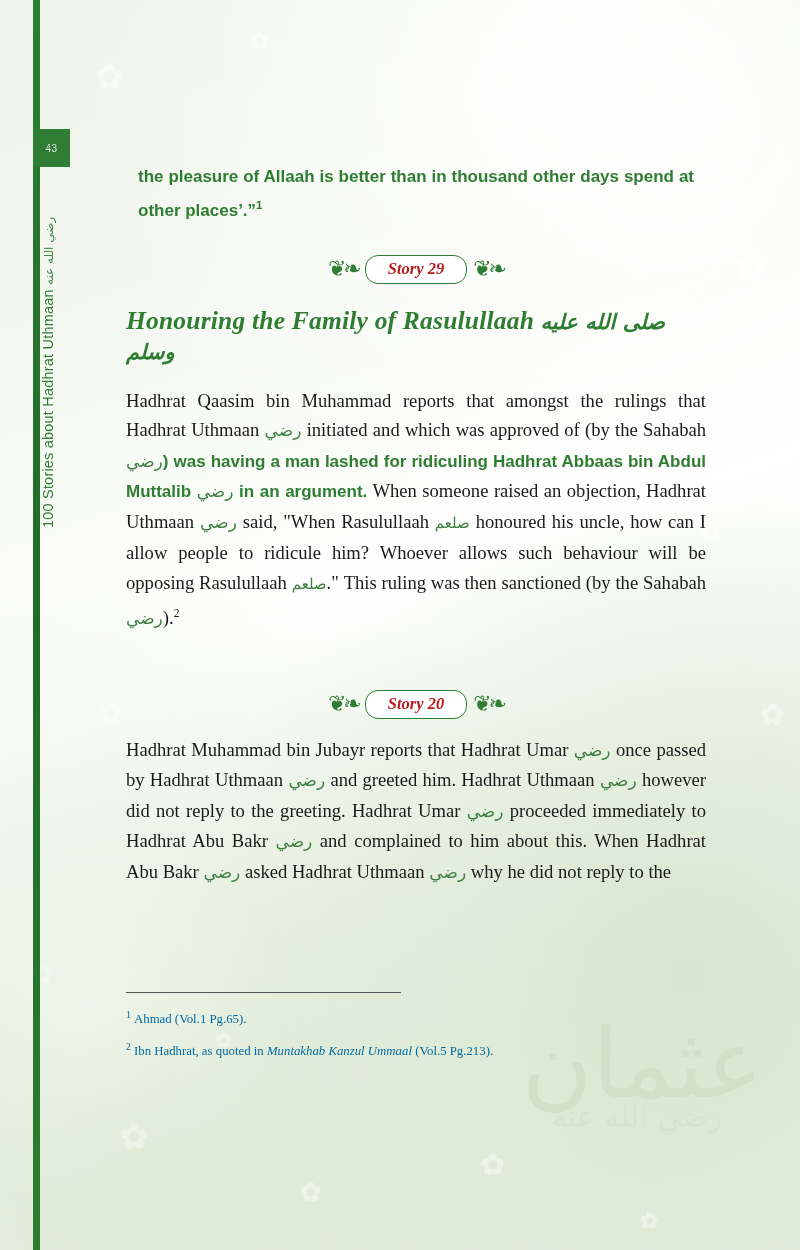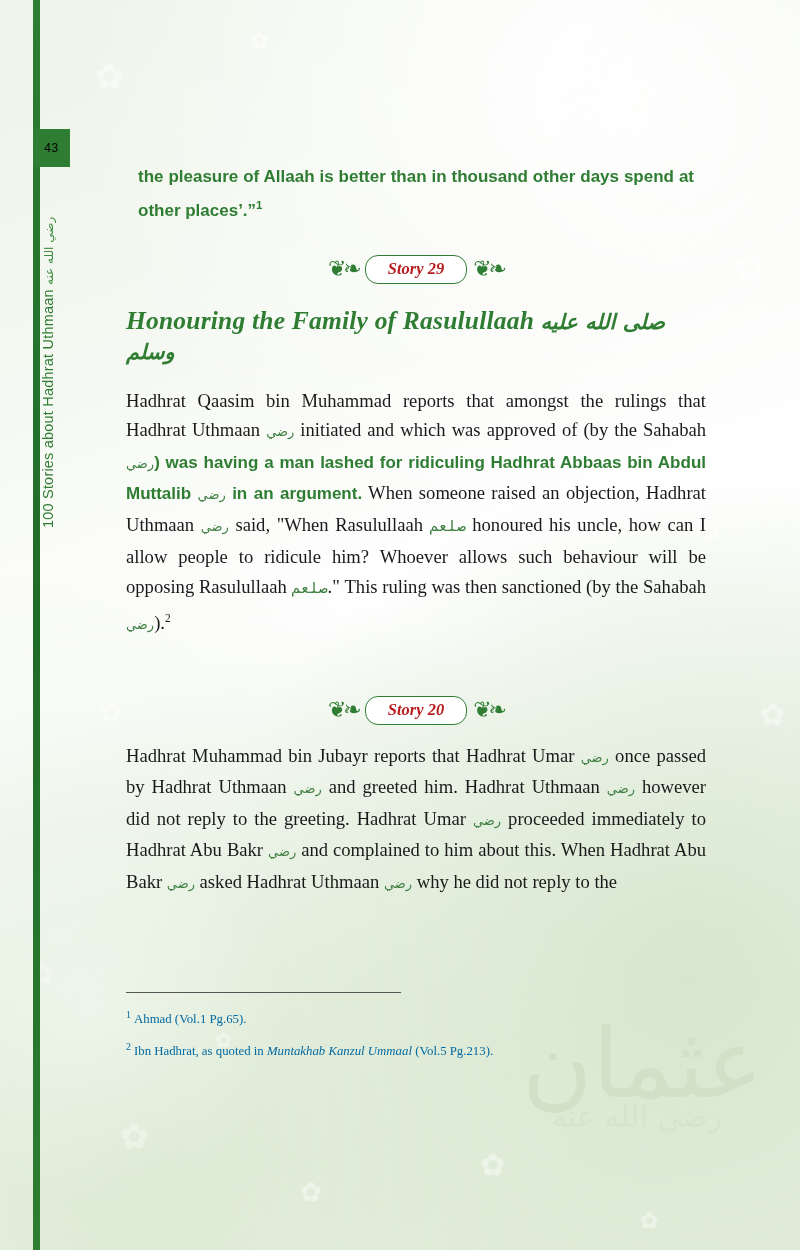--- a/index.html
+++ b/index.html
@@ -52,23 +52,23 @@
     height: 1250px;
     background: linear-gradient(180deg, #2e7d32 0%, #1f6b28 50%, #2e7d32 100%);
   }
   .page-number-tab {
     position: absolute;
     left: 33px;
     top: 129px;
     width: 37px;
     height: 38px;
     background: #2f7d33;
-    color: #000000;
-    font-family: "Liberation Sans", sans-serif;
-    font-size: 12px;
+    color: #e5e5e5;
+    font-family: "Liberation Sans", sans-serif;
+    font-size: 10px;
     display: flex;
     align-items: center;
     justify-content: center;
     letter-spacing: 0.5px;
   }
   .side-title {
     position: absolute;
     left: -82px;
     top: 390px;
     width: 260px;
@@ -116,28 +116,28 @@
     font-family: "Liberation Sans", sans-serif;
     font-weight: bold;
     font-size: 17px;
   }
   .sup {
     font-size: 11.5px;
     vertical-align: super;
   }
   .raa {
     color: #3f7f42;
-    font-size: 13px;
+    font-size: 17px;
     font-family: "DejaVu Sans", sans-serif;
     letter-spacing: -0.5px;
   }
   .saw {
     color: #3f7f42;
     font-size: 15px;
-    font-family: Liberation Mono, monospace;
+    font-family: Liberation Serif, serif;
   }
 
   
   .story-divider {
     display: flex;
     align-items: center;
     justify-content: center;
     gap: 6px;
     margin: 30px 0 16px 0;
   }

